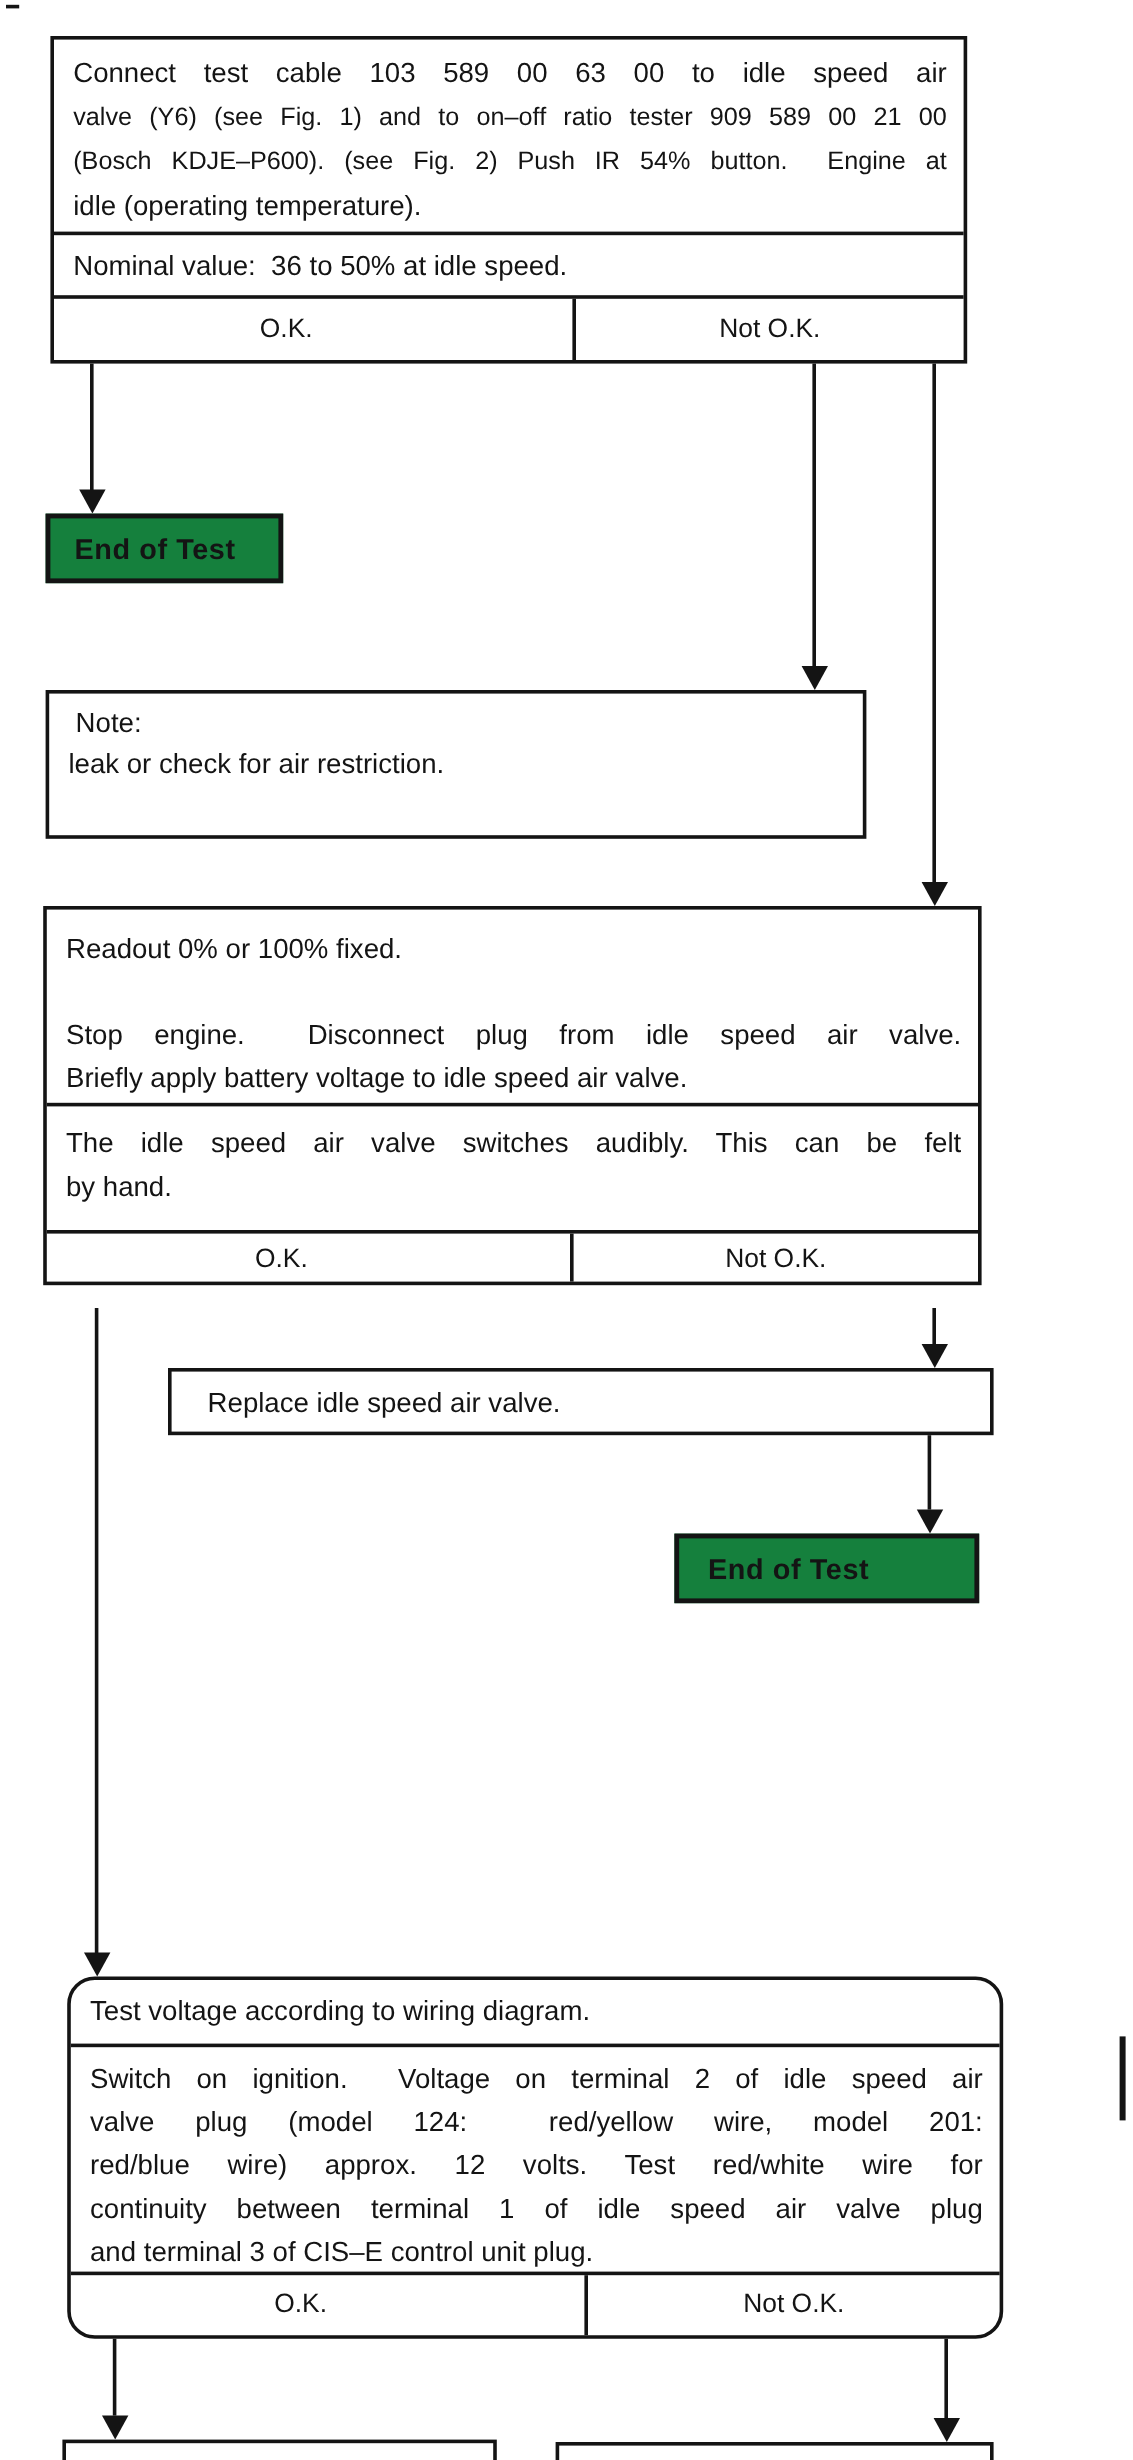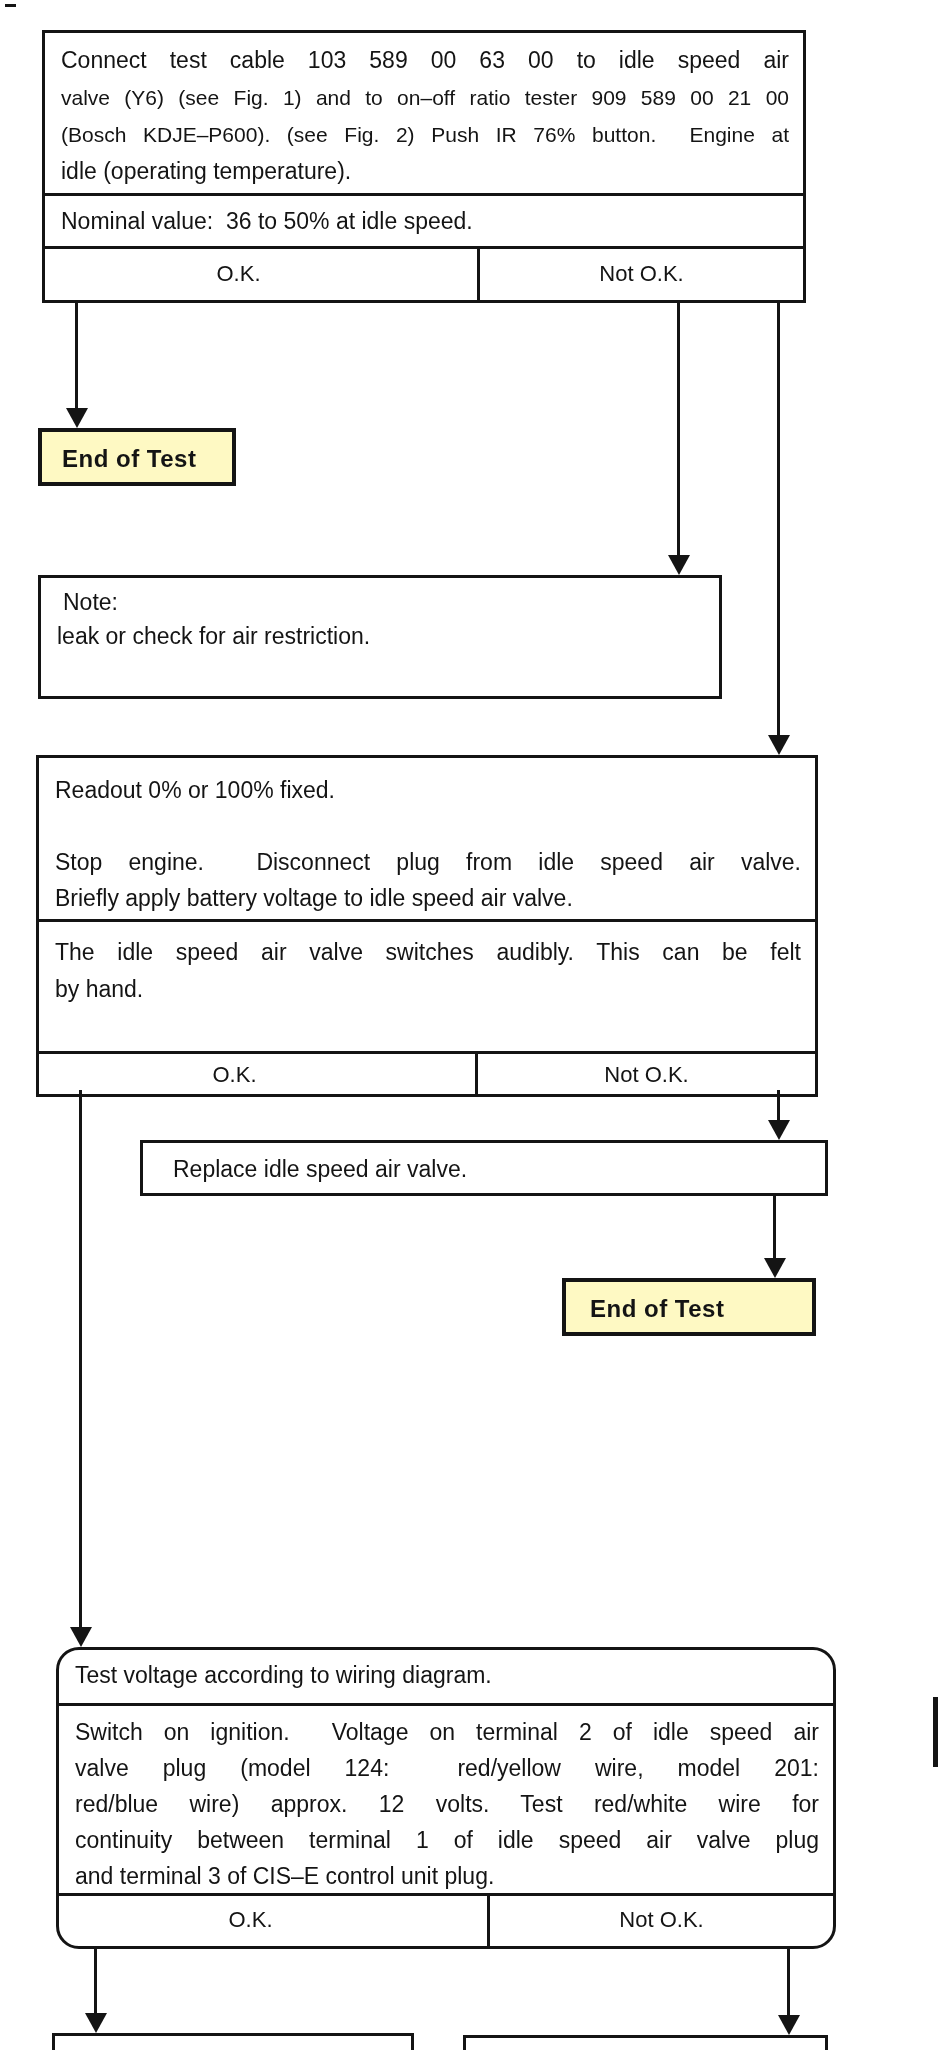--- a/index.html
+++ b/index.html
@@ -2,21 +2,21 @@
 <html><head>
 <meta charset="utf-8">
 <style>
   html,body{margin:0;padding:0;background:#ffffff;}
   #canvas{
     position:relative;width:944px;height:2050px;background:#ffffff;
     font-family:"Liberation Sans","DejaVu Sans",sans-serif;color:#141414;
     overflow:hidden;
   }
   .box{position:absolute;border:3px solid #141414;box-sizing:border-box;background:#fff;}
-  .box-bold{position:absolute;border:4px solid #141414;box-sizing:border-box;background:#fef9c3;}
+  .box-bold{position:absolute;border:4px solid #141414;box-sizing:border-box;background:#15803d;}
   .sect{box-sizing:border-box;}
   .sect + .sect{border-top:3px solid #141414;}
   .line{white-space:pre-wrap;}
   .j{text-align:justify;text-align-last:justify;}
   .l{text-align:left;}
   .okrow{display:flex;gap:29px;}
   .okcell{box-sizing:border-box;text-align:center;font-size:22px;}
   .okcell + .okcell{border-left:3px solid #141414;flex:1;margin-left:16px;}
   .vline{position:absolute;width:3px;background:#141414;}
   .ahead{position:absolute;width:0;height:0;border-left:11px solid transparent;
@@ -31,21 +31,21 @@
   .b1-okrow .okcell{padding-top:12px;}
   .b1-ok{width:387px;}
   
   #endtest1{left:38px;top:428px;width:198px;height:58px;padding:13px 0 0 20px;}
   
   #note{left:38px;top:575px;width:684px;height:124px;padding:7px 14px 0 16px;
         font-size:23px;line-height:34px;}
   
   #box2{left:36px;top:755px;width:782px;}
   .b2-a{height:161px;padding:14px 14px 0 16px;font-size:23px;line-height:36px;}
-  .b2-b{height:132px;padding:12px 14px 0 16px;font-size:23px;line-height:37px;}
+  .b2-b{height:106px;padding:12px 14px 0 16px;font-size:23px;line-height:37px;}
   .b2-okrow{height:43px;}
   .b2-okrow .okcell{padding-top:8px;}
   .b2-ok{width:391px;}
   
   #replace{left:140px;top:1140px;width:688px;height:56px;padding:13px 0 0 30px;font-size:23px;}
   
   #endtest2{left:562px;top:1278px;width:254px;height:58px;padding:13px 0 0 24px;}
   
   #box3{left:56px;top:1647px;width:780px;border-radius:23px;}
   .b3-title{height:53px;padding:12px 16px 0;font-size:23px;}
@@ -64,21 +64,21 @@
 <body>
 
 <div id="canvas">
 
   <div id="dash"></div>
 
   <div id="box1" class="box">
     <div class="sect b1-instr">
       <div class="line j">Connect test cable 103 589 00 63 00 to idle speed air</div>
       <div class="line j small">valve (Y6) (see Fig. 1) and to on–off ratio tester 909 589 00 21 00</div>
-      <div class="line j small">(Bosch KDJE–P600). (see Fig. 2) Push IR 76% button.  Engine at</div>
+      <div class="line j small">(Bosch KDJE–P600). (see Fig. 2) Push IR 54% button.  Engine at</div>
       <div class="line l">idle (operating temperature).</div>
     </div>
     <div class="sect b1-nominal line">Nominal value:  36 to 50% at idle speed.</div>
     <div class="sect okrow b1-okrow">
       <div class="okcell b1-ok">O.K.</div>
       <div class="okcell">Not O.K.</div>
     </div>
   </div>
 
   <div class="vline" style="left:75px;top:303px;height:106px;"></div>

